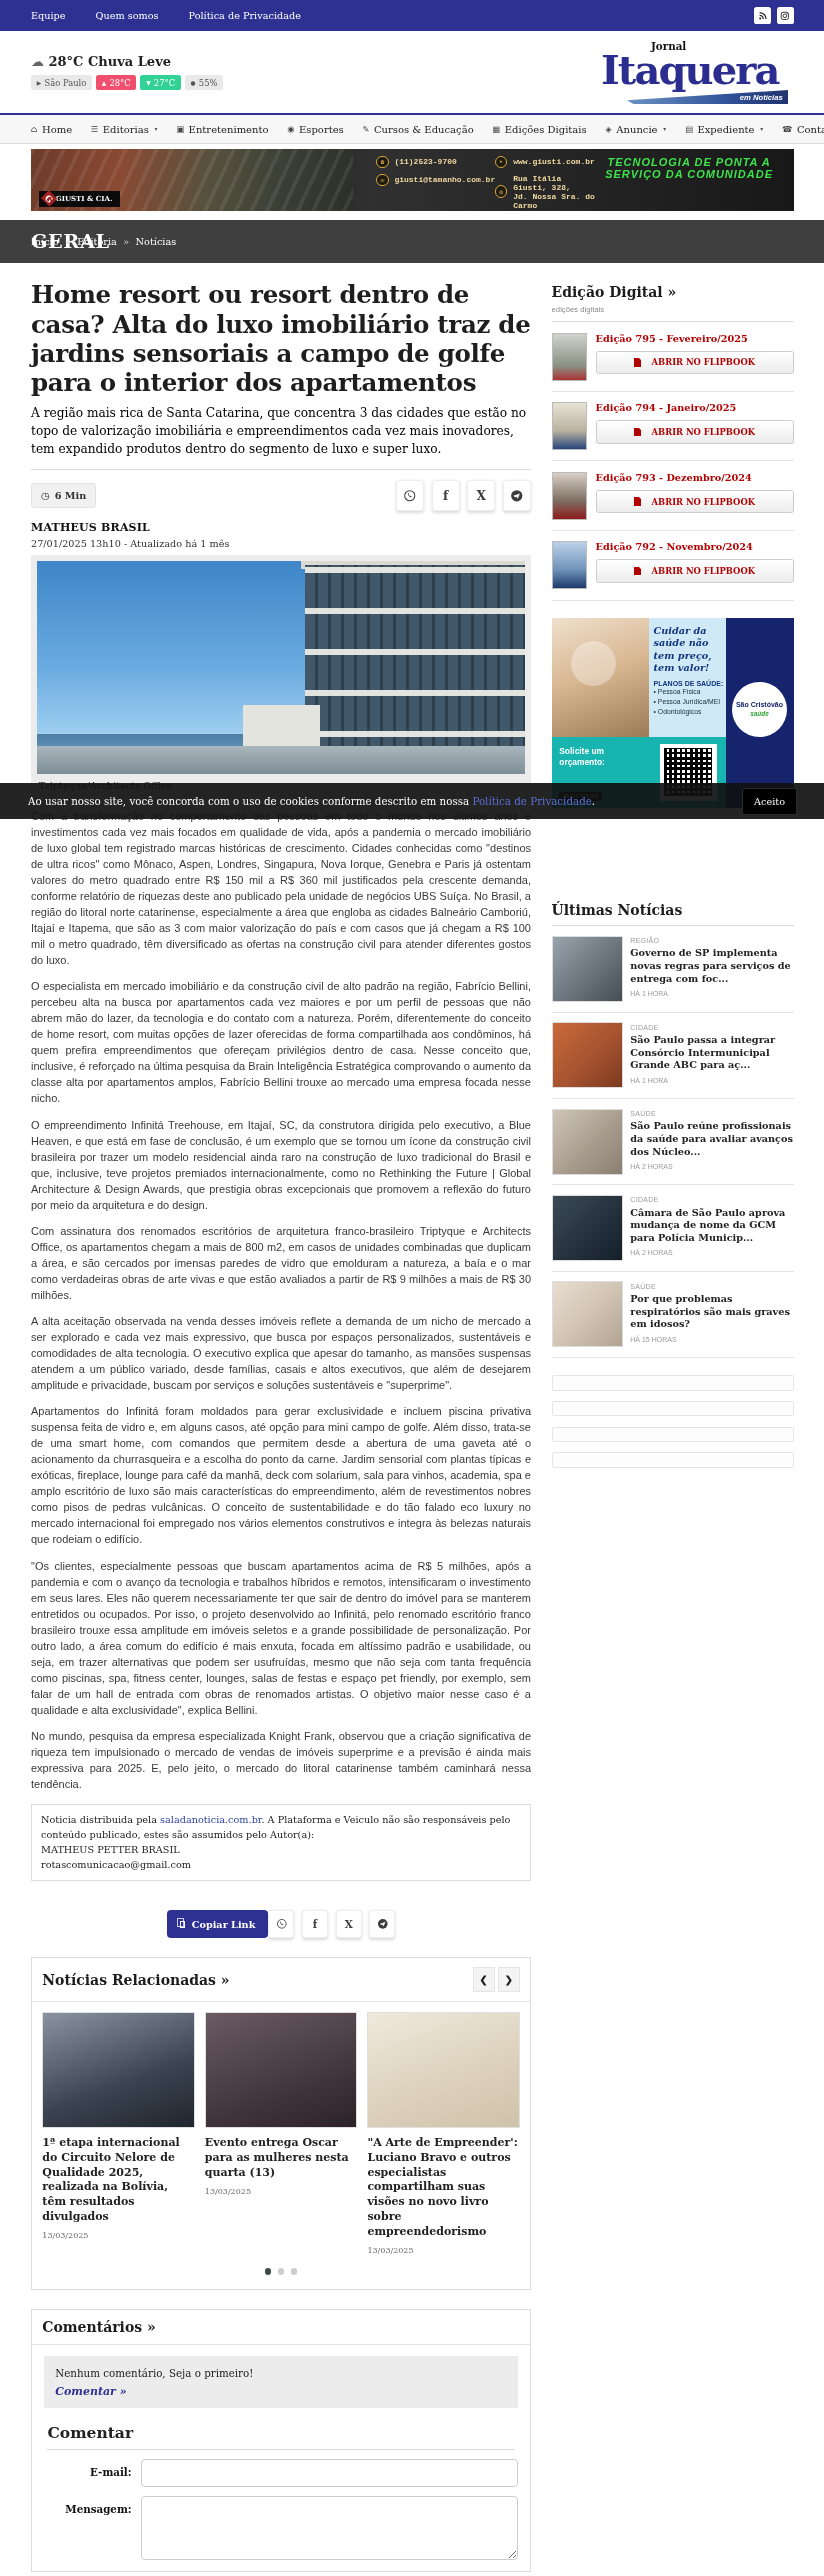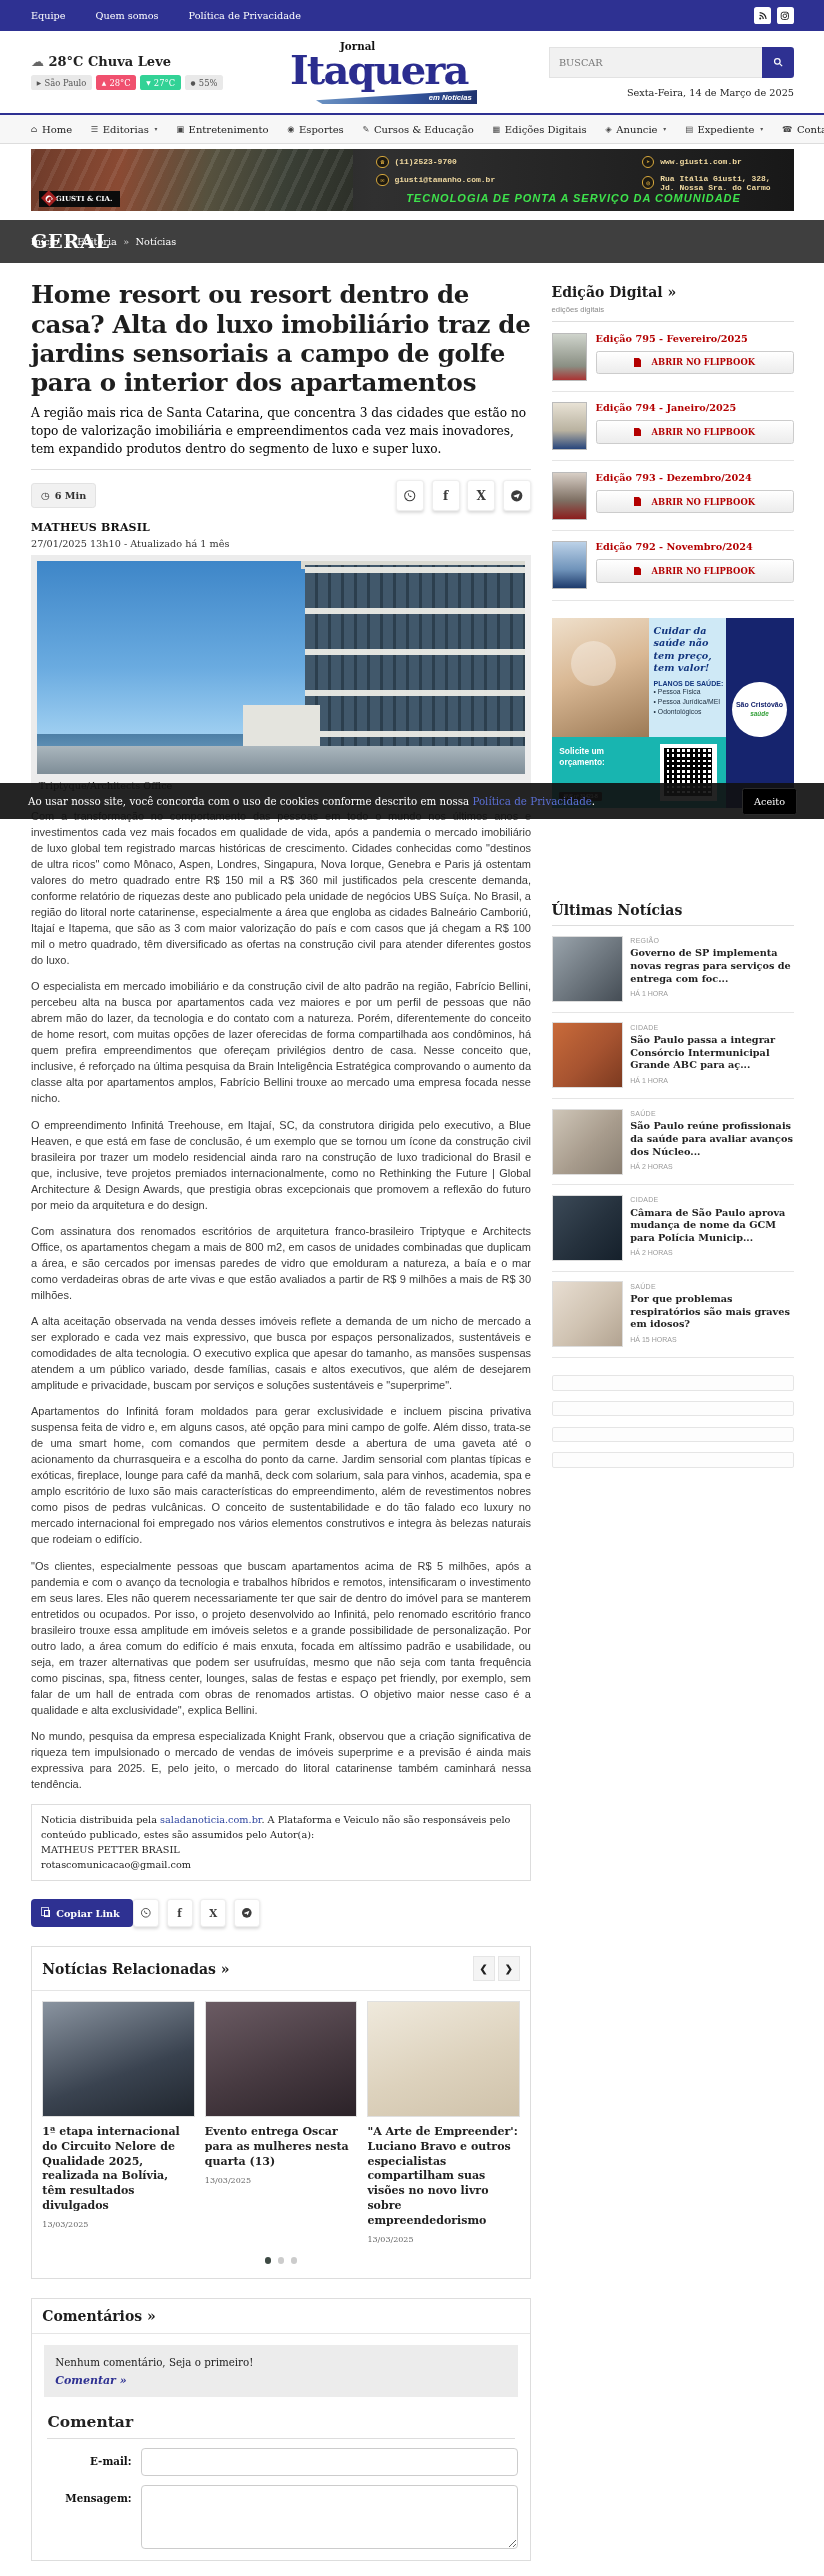--- a/index.html
+++ b/index.html
@@ -41,21 +41,21 @@
 .nitem{display:flex;gap:4.5px;align-items:center;font-family:"DejaVu Serif",serif;font-size:10px;color:#222;cursor:pointer;white-space:nowrap}
 .nitem .ni{font-size:8.4px;color:#444}
 .caret{font-size:5.8px;color:#555;margin-left:1.3px}
 
 .banner{margin-top:5.2px}
 .banner .container{height:62px;background:linear-gradient(90deg,#131313,#303030 45%,#181818);display:flex;position:relative;overflow:hidden}
 .bphoto{width:322px;flex:none;position:relative;background:linear-gradient(100deg,#6e3b2a 0%,#8a4a33 28%,#56513e 55%,#3a3f35 78%,#2c2f28 100%)}
 .bphoto:after{content:"";position:absolute;inset:0;background:repeating-linear-gradient(115deg,rgba(255,255,255,.08) 0 3.9px,transparent 3.9px 14px)}
 .glogo{position:absolute;left:7.7px;bottom:3.9px;background:#0b0b0b;padding:3.9px 7.7px 3.9px 17px;color:#fff;font:bold 7px "DejaVu Serif",serif;z-index:2}
 .glogo:before{content:"G";position:absolute;left:3.9px;top:2.6px;color:#fff;background:#a32020;font:bold 8.4px "DejaVu Serif",serif;padding:0.6px 2.6px;transform:rotate(45deg)}
-.bright{flex:1;padding:6.4px 17px 5.2px;display:flex;flex-direction:column;}
+.bright{flex:1;padding:6.4px 17px 5.2px;display:flex;flex-direction:row;justify-content:space-between}
 .brows{display:flex;justify-content:space-between;padding:0 6.4px}
 .bcol{display:flex;flex-direction:column;gap:5.8px}
 .bitem{display:flex;gap:5.8px;align-items:center;color:#f0d9a0;font:bold 8px "Liberation Mono",monospace}
 .bico{width:12.2px;height:12.2px;flex:none;border:0.6px solid #d8a93e;border-radius:50%;display:flex;align-items:center;justify-content:center;font-size:6.4px;color:#d8a93e;background:#1d1a12}
 .slogan{color:#3ee24c;font:bold italic 11px "Liberation Sans",sans-serif;letter-spacing:1px;text-align:center}
 
 .crumbbar{margin-top:9px;background:#3f3f3f;height:43px;display:flex;align-items:center}
 .crumbbar .container{position:relative;display:flex;align-items:center;height:100%}
 .bc{display:flex;gap:6.4px;color:#fff;font:9.7px "DejaVu Serif",serif;z-index:2}
 .bc .sep{color:#ccc}
@@ -80,21 +80,21 @@
 .hero{height:213px;position:relative;overflow:hidden;background:linear-gradient(180deg,#3e86c8 0%,#6aabe0 50%,#9ccdf0 80%,#bcdef5 100%)}
 .h-city{position:absolute;left:0;bottom:0;width:100%;height:28px;background:linear-gradient(180deg,#aab6bd,#7e8d97)}
 .h-sea{position:absolute;left:0;bottom:18px;width:58%;height:22px;background:linear-gradient(180deg,#4d7fa6,#6899bd)}
 .h-low{position:absolute;right:42%;bottom:28px;width:77px;height:41px;background:#e4e4de}
 .h-bldg{position:absolute;right:0;top:3.9px;width:45%;height:100%;background:repeating-linear-gradient(0deg,rgba(236,236,230,.95) 0 6.4px,transparent 6.4px 41px),repeating-linear-gradient(90deg,#41586b 0 10.3px,#2c3f4e 10.3px 13px),#5a6e7e}
 .h-cap{position:absolute;right:0;top:0;width:46%;height:7.7px;background:#dadad2}
 .caption{padding:5.8px 1.3px 2.6px;font:9.7px "DejaVu Serif",serif;color:#222}
 .apara{margin-top:10.3px;font:11px/16px "Liberation Sans",sans-serif;color:#3a3a3a;text-align:justify}
 .notice{margin-top:11.6px;border:0.6px solid #ddd;padding:7.7px 9px;font:9.7px/1.55 "DejaVu Serif",serif;color:#222}
 .notice a{color:#2e45a0}
-.shrow{margin-top:18px;display:flex;justify-content:flex-start;align-items:center}
+.shrow{margin-top:29px;display:flex;justify-content:center;align-items:center}
 .copybtn{background:#2e3192;color:#fff;border:0;border-radius:3.9px;padding:8.4px 13px;font:bold 9.7px "DejaVu Serif",serif;display:flex;gap:6.4px;align-items:center;cursor:pointer}
 .copy-ico{width:5.8px;height:7px;border:1.3px solid #fff;display:inline-block;position:relative}
 .copy-ico:before{content:"";position:absolute;left:-3.9px;top:-3.9px;width:5.8px;height:7px;border:1.3px solid rgba(255,255,255,.75)}
 .shares.small .shbtn{width:26px;height:28px;font-size:10.3px}
 
 .panel{margin-top:19.3px;border:0.6px solid #ddd;background:#fff}
 .panel-h{display:flex;justify-content:space-between;align-items:center;padding:9px 10.3px;border-bottom:0.6px solid #e5e5e5}
 .panel-title{font:bold 14px "DejaVu Serif",serif;color:#1d1d1d}
 .navbtns{display:flex;gap:3.2px}
 .navbtn{width:22px;height:24.5px;background:#f4f4f4;border:0.6px solid #e5e5e5;font-size:9.7px;color:#222;display:flex;align-items:center;justify-content:center;cursor:pointer;font-weight:bold}
@@ -230,32 +230,20 @@
           </span>
       </div>
     </div>
     <div class="logo">
       <div class="logo-top">Jornal</div>
       <div class="logo-name">Itaquera</div>
       <div class="swoosh">
           <span>em Notícias</span>
         </div>
     </div>
-    <div class="hright">
-      <div class="search">
-        <input type="text" placeholder="BUSCAR" style="">
-        <button>
-            <svg width="12.2" height="12.2" viewBox="0 0 24 24" stroke="#fff" stroke-width="2.4" fill="none">
-              <circle cx="10.5" cy="10.5" r="5.5"></circle>
-              <path d="M15 15l5 5"></path>
-            </svg>
-          </button>
-      </div>
-      <div class="hdate">Sexta-Feira, 14 de Março de 2025</div>
-    </div>
   </div>
 </div>
 
 <div class="nav">
   <div class="container">
     <span class="nitem">
         <span class="ni">⌂</span>
         <span>Home</span>
       </span>
     <span class="nitem">

